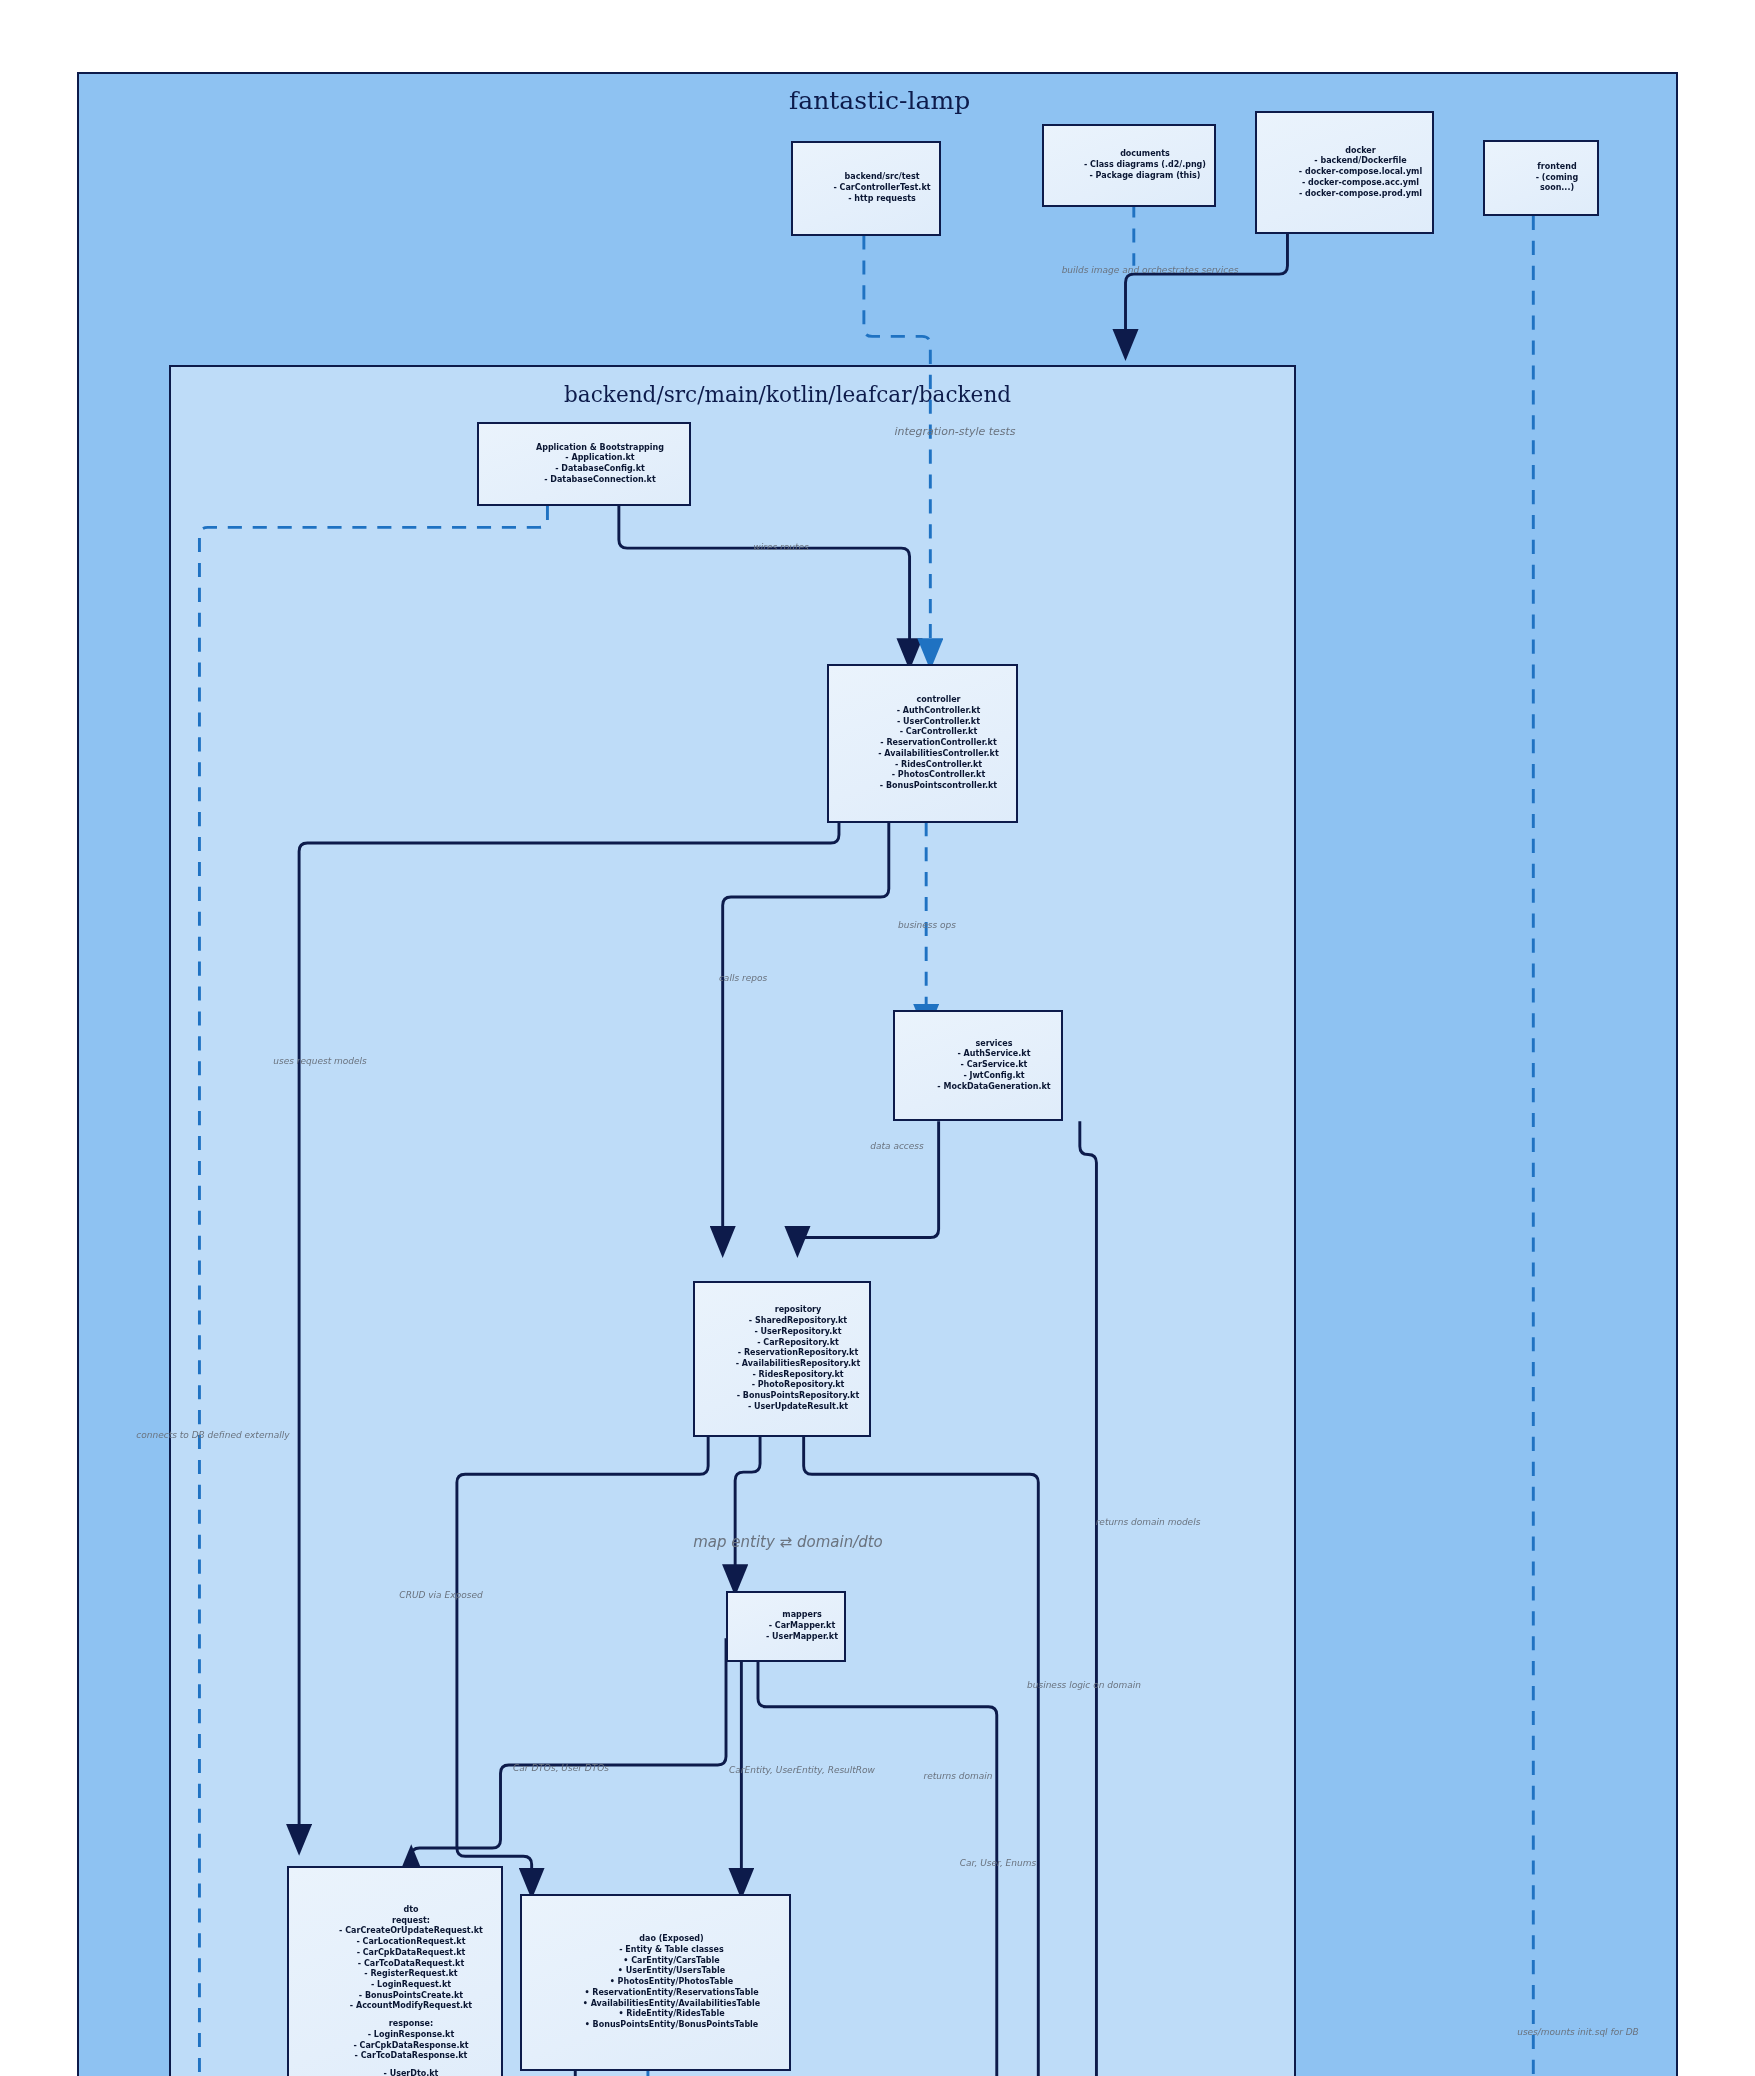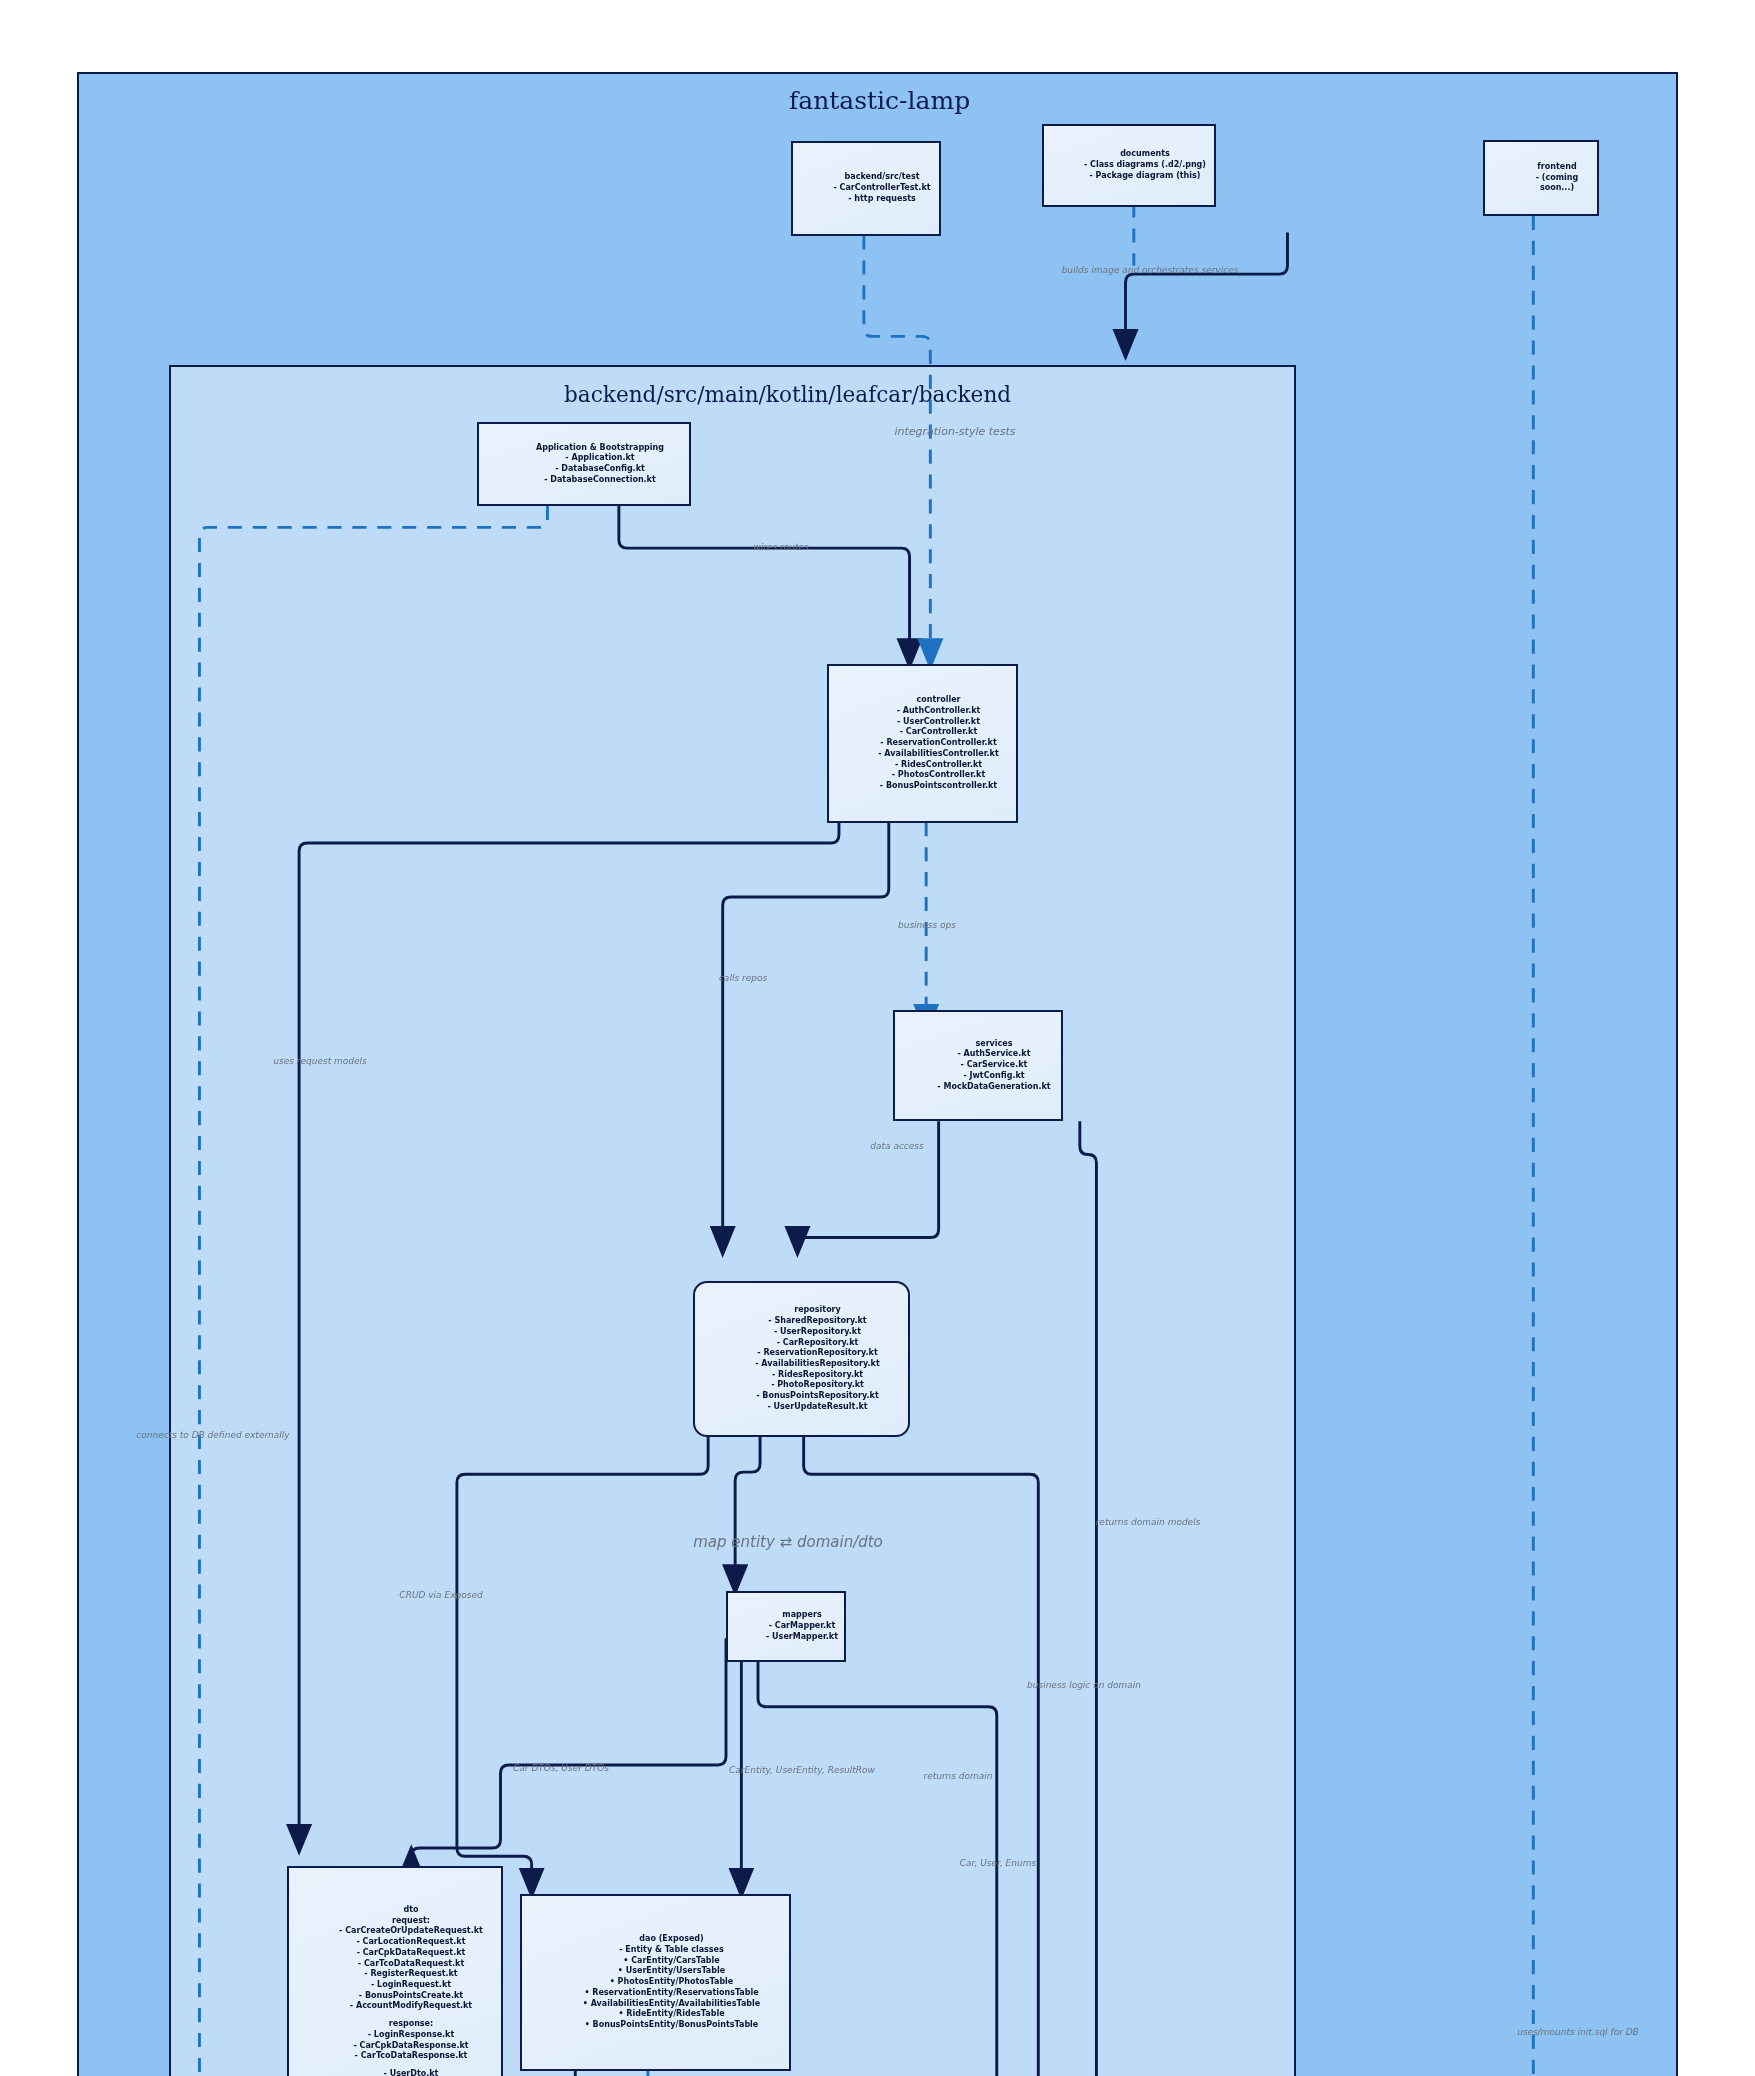--- a/index.html
+++ b/index.html
@@ -100,20 +100,29 @@
     </div>
 
     <div class="node" style="left:1042px;top:124px;width:174px;height:83px;">
       <div class="body" style="font-size:8px;">
         <span class="ttl">documents</span>
         <span class="ln">- Class diagrams (.d2/.png)</span>
         <span class="ln">- Package diagram (this)</span>
       </div>
     </div>
 
+    <div class="node" style="left:1255px;top:111px;width:179px;height:123px;">
+      <div class="body" style="font-size:8px;">
+        <span class="ttl">docker</span>
+        <span class="ln">- backend/Dockerfile</span>
+        <span class="ln">- docker-compose.local.yml</span>
+        <span class="ln">- docker-compose.acc.yml</span>
+        <span class="ln">- docker-compose.prod.yml</span>
+      </div>
+    </div>
 
     <div class="node" style="left:1483px;top:140px;width:116px;height:76px;">
       <div class="body" style="font-size:8px;">
         <span class="ttl">frontend</span>
         <span class="ln">- (coming soon...)</span>
       </div>
     </div>
 
     <div class="node" style="left:477px;top:422px;width:214px;height:84px;">
       <div class="body" style="font-size:8px;">
@@ -141,21 +150,21 @@
         <span class="ln">- UserController.kt</span>
         <span class="ln">- CarController.kt</span>
         <span class="ln">- ReservationController.kt</span>
         <span class="ln">- AvailabilitiesController.kt</span>
         <span class="ln">- RidesController.kt</span>
         <span class="ln">- PhotosController.kt</span>
         <span class="ln">- BonusPointscontroller.kt</span>
       </div>
     </div>
 
-    <div class="node" style="left:693px;top:1281px;width:217px;height:156px;border-radius:14px;">
+    <div class="node" style="left:693px;top:1281px;width:178px;height:156px;">
       <div class="body" style="font-size:8px;">
         <span class="ttl">repository</span>
         <span class="ln">- SharedRepository.kt</span>
         <span class="ln">- UserRepository.kt</span>
         <span class="ln">- CarRepository.kt</span>
         <span class="ln">- ReservationRepository.kt</span>
         <span class="ln">- AvailabilitiesRepository.kt</span>
         <span class="ln">- RidesRepository.kt</span>
         <span class="ln">- PhotoRepository.kt</span>
         <span class="ln">- BonusPointsRepository.kt</span>

